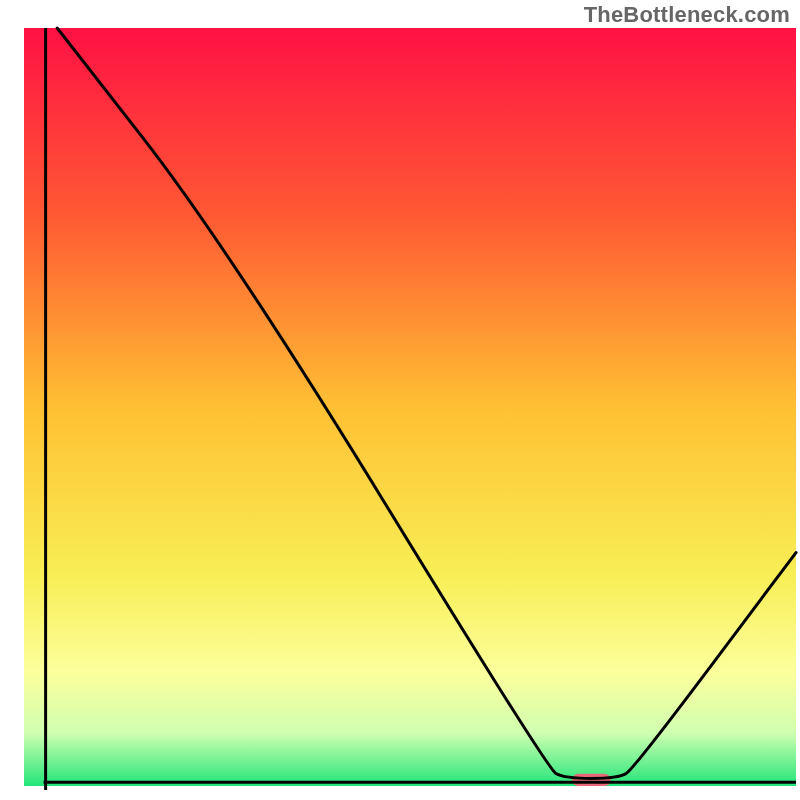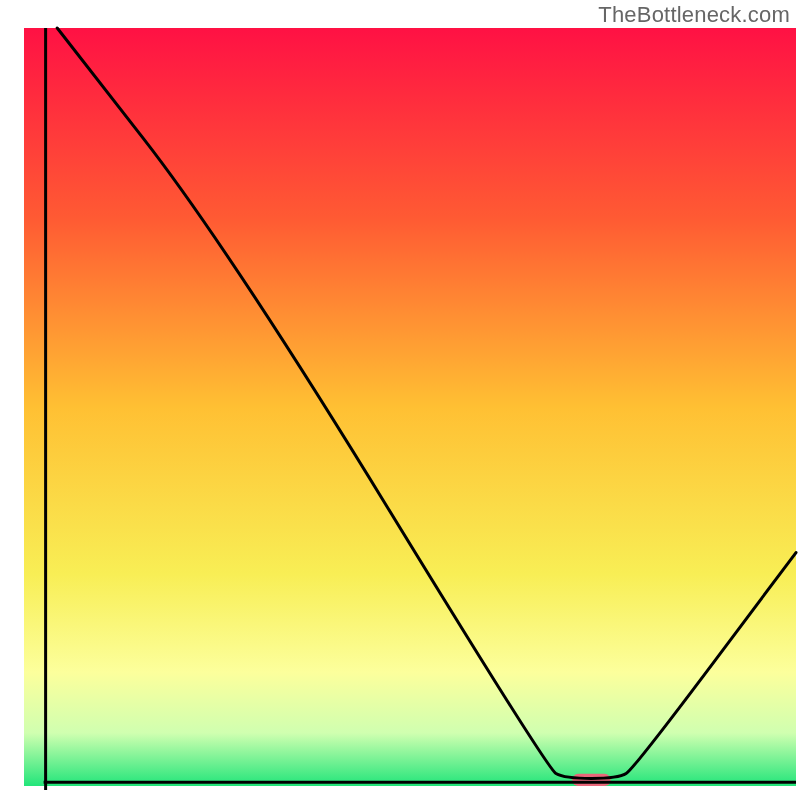--- a/index.html
+++ b/index.html
@@ -14,21 +14,21 @@
     position: relative;
     width: 800px;
     height: 800px;
   }
   .watermark {
     position: absolute;
     top: 2px;
     right: 10px;
     color: #666666;
     font-size: 22px;
-    font-weight: normal;
+    font-weight: bold;
     z-index: 10;
     letter-spacing: 0.2px;
   }
   svg {
     display: block;
   }
 </style>
 </head>
 <body>
 

